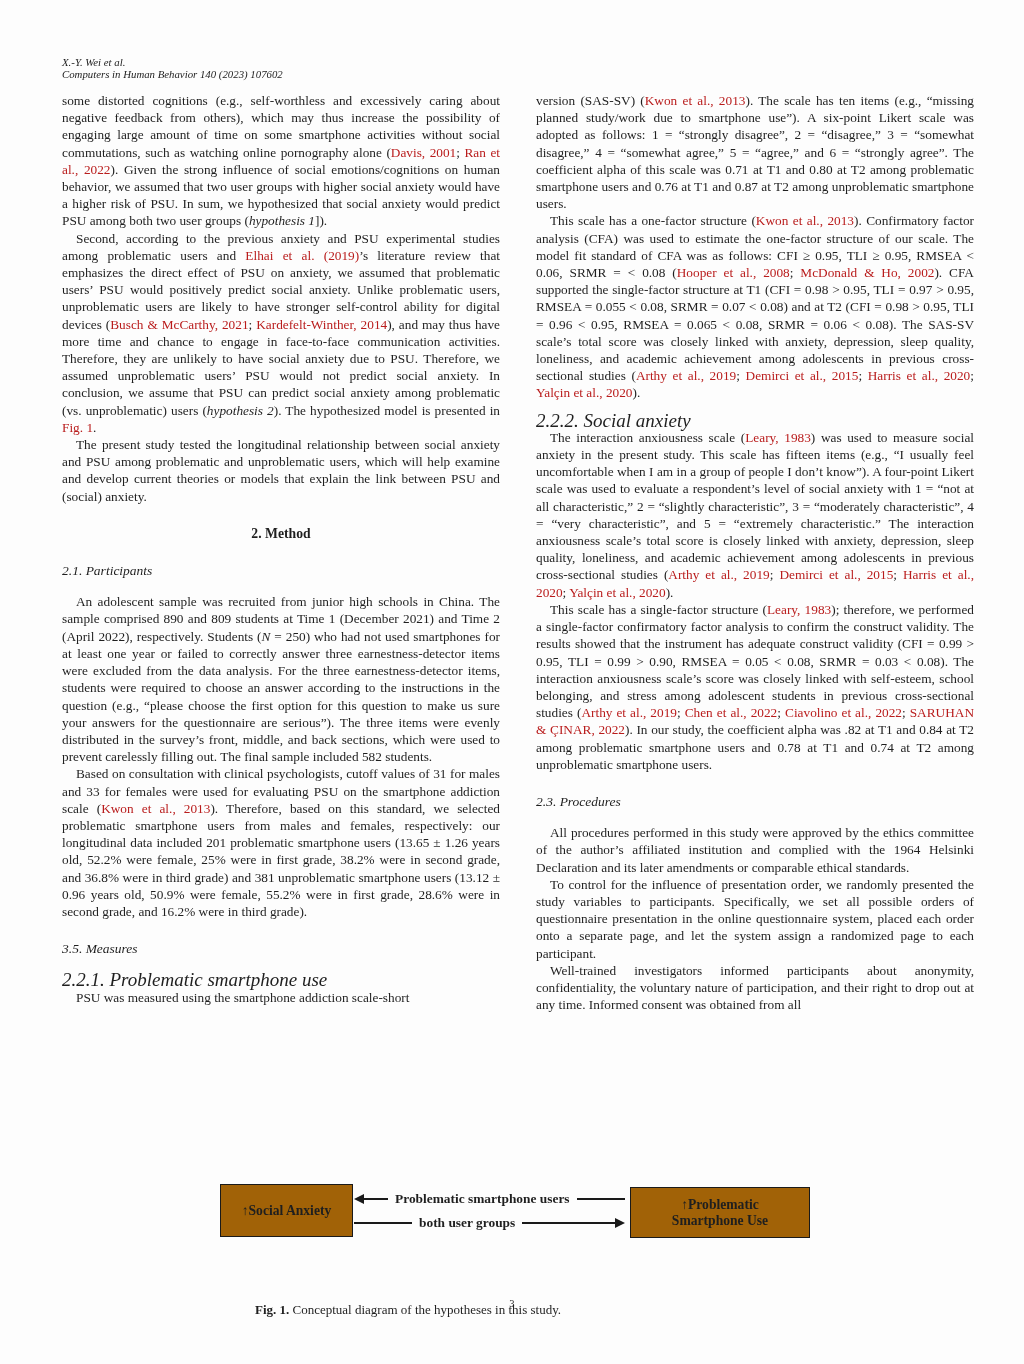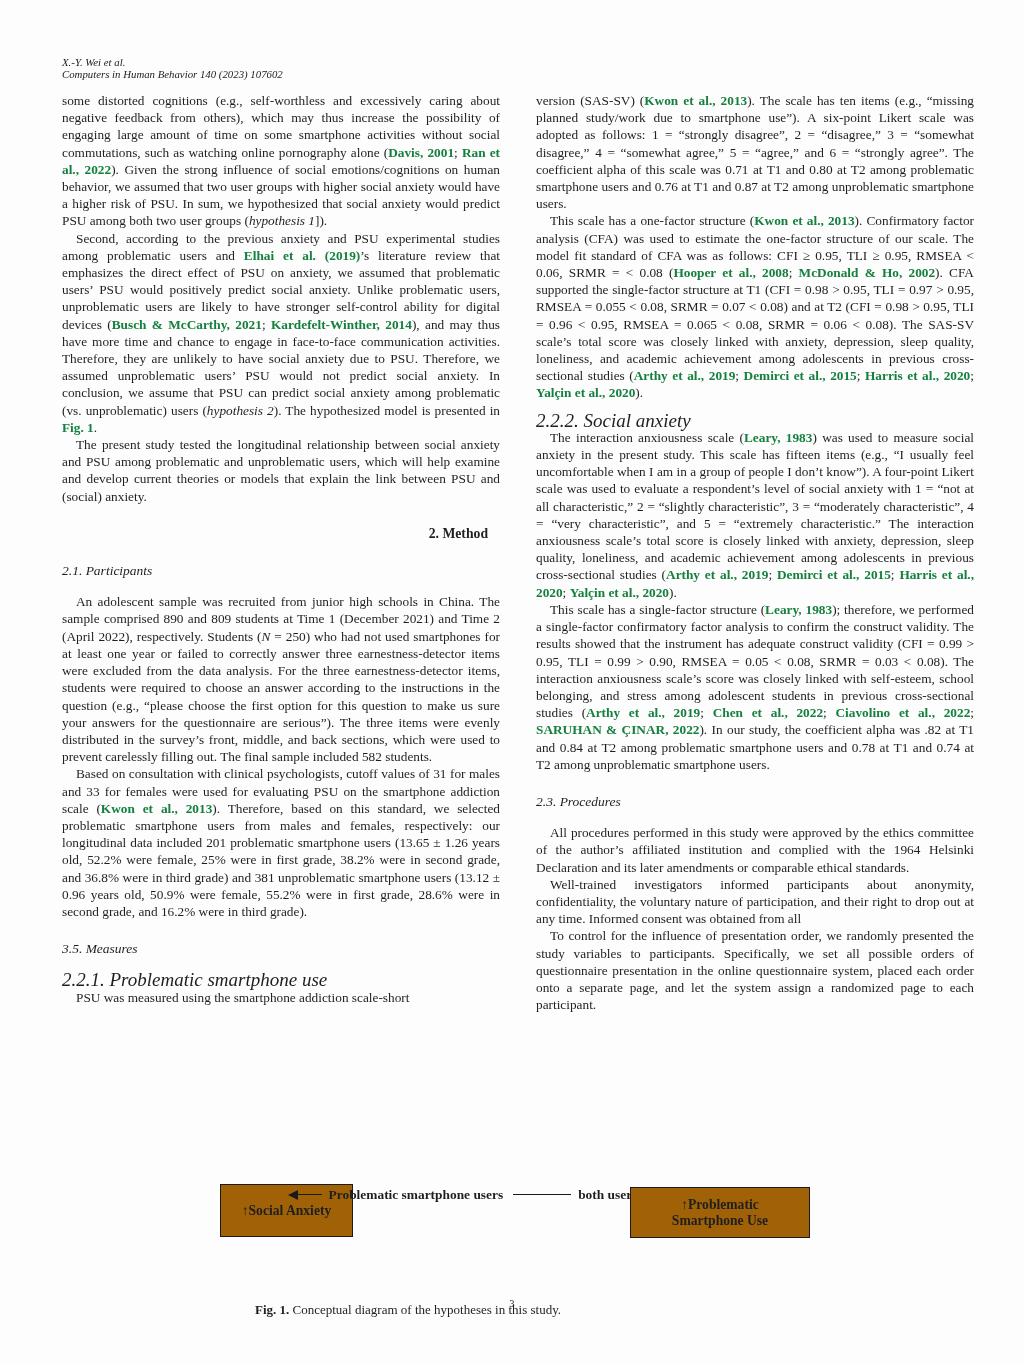--- a/index.html
+++ b/index.html
@@ -21,48 +21,48 @@
     display:flex; gap:36px;
   }
   .col {
     width:438px;
     font-size:13.3px; line-height:17.2px;
     text-align:justify;
   }
   .col p { margin:0; }
   .col p.ind { text-indent:14px; }
   .col h2 {
-    font-size:13.7px; font-weight:bold; text-align:right;
-    margin:20px 12px 14px;
+    font-size:13.7px; font-weight:bold; text-align:center;
+    margin:20px 0 14px;
   }
   .col h3 {
     font-size:13.5px; font-style:italic; font-weight:normal; text-align:left;
     margin:20px 0 14px;
   }
   .col h4 {
     font-size:19px; font-style:italic; font-weight:normal; text-align:left;
     margin:10px 0 0;
   }
-  .cite { color:#15803d;font-weight:bold; }
+  .cite { color:#b91c1c; }
   .it { font-style:italic; }
 
   
   .figure {
     position:absolute; top:1184px; left:62px; width:900px; height:56px;
   }
   .figbox {
     position:absolute; border:1.6px solid #1a1a1a; background:#a16207;
     display:flex; flex-direction:column; align-items:center; justify-content:center;
     font-weight:bold; font-size:13.6px; line-height:16px; text-align:center;
   }
   .figbox-left { left:158px; top:0; width:131px; height:51px; }
   .figbox-right { left:568px; top:3px; width:178px; height:49px; }
   .figmid {
     position:absolute; left:292px; top:0; width:271px; height:54px;
-    display:flex; flex-direction:row; justify-content:center; gap:3px;
+    display:flex; flex-direction:column; justify-content:center; gap:3px;
   }
   .figrow { display:flex; align-items:center; height:21px; }
   .figlabel { font-weight:bold; font-size:13.4px; white-space:nowrap; padding:0 7px; }
   .hline { height:1.6px; background:#1a1a1a; display:inline-block; }
   .hline.grow { flex:1; }
   .ah { width:0; height:0; display:inline-block; }
   .ah-left  { border-top:5px solid transparent; border-bottom:5px solid transparent; border-right:10px solid #1a1a1a; }
   .ah-right { border-top:5px solid transparent; border-bottom:5px solid transparent; border-left:10px solid #1a1a1a; }
 
   .fig-caption {
@@ -97,22 +97,22 @@
       <p class="ind">PSU was measured using the smartphone addiction scale-short</p>
     </div>
   <div class="col" id="col-right">
       <p>version (SAS-SV) (<span class="cite">Kwon et al., 2013</span>). The scale has ten items (e.g., “missing planned study/work due to smartphone use”). A six-point Likert scale was adopted as follows: 1 = “strongly disagree”, 2 = “disagree,” 3 = “somewhat disagree,” 4 = “somewhat agree,” 5 = “agree,” and 6 = “strongly agree”. The coefficient alpha of this scale was 0.71 at T1 and 0.80 at T2 among problematic smartphone users and 0.76 at T1 and 0.87 at T2 among unproblematic smartphone users.</p>
       <p class="ind">This scale has a one-factor structure (<span class="cite">Kwon et al., 2013</span>). Confirmatory factor analysis (CFA) was used to estimate the one-factor structure of our scale. The model fit standard of CFA was as follows: CFI ≥ 0.95, TLI ≥ 0.95, RMSEA &lt; 0.06, SRMR = &lt; 0.08 (<span class="cite">Hooper et al., 2008</span>; <span class="cite">McDonald &amp; Ho, 2002</span>). CFA supported the single-factor structure at T1 (CFI = 0.98 &gt; 0.95, TLI = 0.97 &gt; 0.95, RMSEA = 0.055 &lt; 0.08, SRMR = 0.07 &lt; 0.08) and at T2 (CFI = 0.98 &gt; 0.95, TLI = 0.96 &lt; 0.95, RMSEA = 0.065 &lt; 0.08, SRMR = 0.06 &lt; 0.08). The SAS-SV scale’s total score was closely linked with anxiety, depression, sleep quality, loneliness, and academic achievement among adolescents in previous cross-sectional studies (<span class="cite">Arthy et al., 2019</span>; <span class="cite">Demirci et al., 2015</span>; <span class="cite">Harris et al., 2020</span>; <span class="cite">Yalçin et al., 2020</span>).</p>
       <h4>2.2.2. Social anxiety</h4>
       <p class="ind">The interaction anxiousness scale (<span class="cite">Leary, 1983</span>) was used to measure social anxiety in the present study. This scale has fifteen items (e.g., “I usually feel uncomfortable when I am in a group of people I don’t know”). A four-point Likert scale was used to evaluate a respondent’s level of social anxiety with 1 = “not at all characteristic,” 2 = “slightly characteristic”, 3 = “moderately characteristic”, 4 = “very characteristic”, and 5 = “extremely characteristic.” The interaction anxiousness scale’s total score is closely linked with anxiety, depression, sleep quality, loneliness, and academic achievement among adolescents in previous cross-sectional studies (<span class="cite">Arthy et al., 2019</span>; <span class="cite">Demirci et al., 2015</span>; <span class="cite">Harris et al., 2020</span>; <span class="cite">Yalçin et al., 2020</span>).</p>
       <p class="ind">This scale has a single-factor structure (<span class="cite">Leary, 1983</span>); therefore, we performed a single-factor confirmatory factor analysis to confirm the construct validity. The results showed that the instrument has adequate construct validity (CFI = 0.99 &gt; 0.95, TLI = 0.99 &gt; 0.90, RMSEA = 0.05 &lt; 0.08, SRMR = 0.03 &lt; 0.08). The interaction anxiousness scale’s score was closely linked with self-esteem, school belonging, and stress among adolescent students in previous cross-sectional studies (<span class="cite">Arthy et al., 2019</span>; <span class="cite">Chen et al., 2022</span>; <span class="cite">Ciavolino et al., 2022</span>; <span class="cite">SARUHAN &amp; ÇINAR, 2022</span>). In our study, the coefficient alpha was .82 at T1 and 0.84 at T2 among problematic smartphone users and 0.78 at T1 and 0.74 at T2 among unproblematic smartphone users.</p>
       <h3>2.3. Procedures</h3>
       <p class="ind">All procedures performed in this study were approved by the ethics committee of the author’s affiliated institution and complied with the 1964 Helsinki Declaration and its later amendments or comparable ethical standards.</p>
+      <p class="ind">To control for the influence of presentation order, we randomly presented the study variables to participants. Specifically, we set all possible orders of questionnaire presentation in the online questionnaire system, placed each order onto a separate page, and let the system assign a randomized page to each participant.</p>
       <p class="ind">Well-trained investigators informed participants about anonymity, confidentiality, the voluntary nature of participation, and their right to drop out at any time. Informed consent was obtained from all</p>
-      <p class="ind">To control for the influence of presentation order, we randomly presented the study variables to participants. Specifically, we set all possible orders of questionnaire presentation in the online questionnaire system, placed each order onto a separate page, and let the system assign a randomized page to each participant.</p>
     </div>
 </div>
 
 <div class="figure">
   <div class="figbox figbox-left">
     <span>↑Social Anxiety</span>
   </div>
   <div class="figmid">
     <div class="figrow">
       <span class="ah ah-left"></span>

